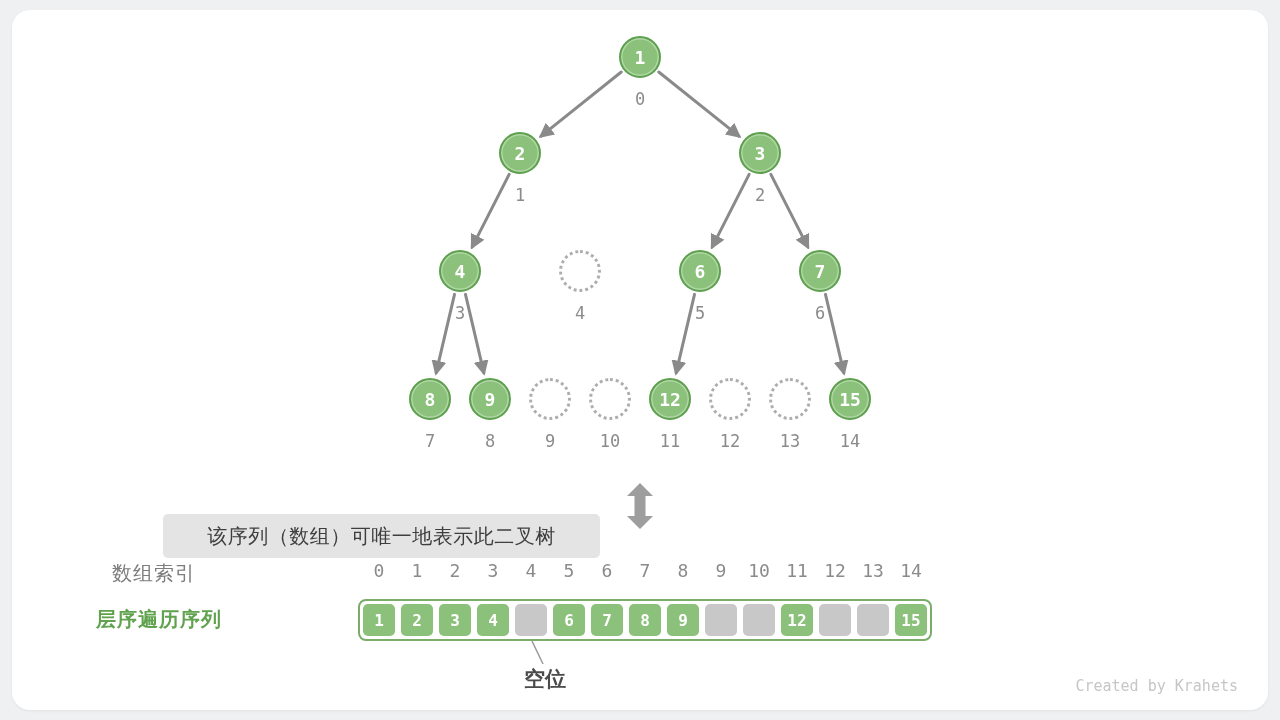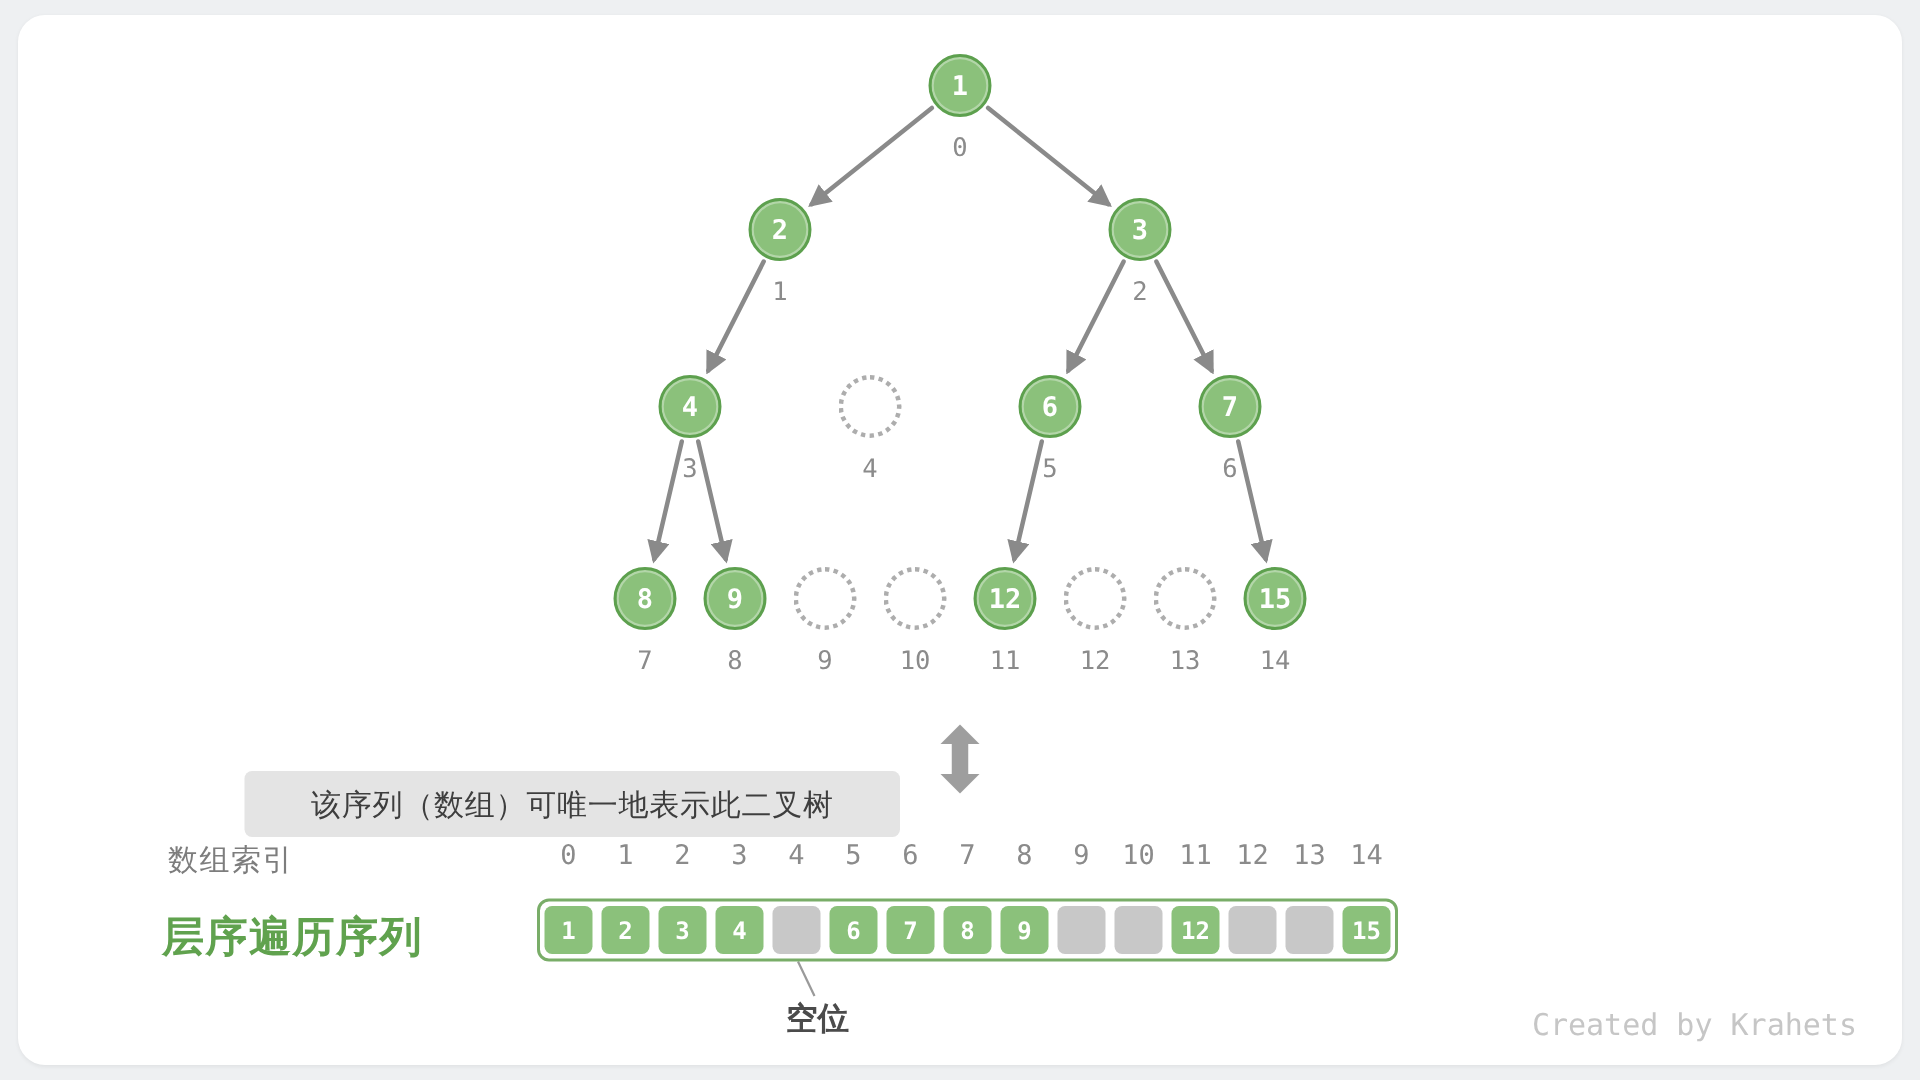--- a/index.html
+++ b/index.html
@@ -43,22 +43,22 @@
     background:var(--caption-bg,#e4e4e4); border-radius:5px;
     display:flex; align-items:center; justify-content:center;
     font-size:20px; color:#3e3e3e; letter-spacing:0.5px; z-index:3;margin-top:30px;
   }
   .row-label { position:absolute; z-index:3; }
   .index-row-label {
     left:112px; top:560px; width:200px;
     font-size:20px; color:#7d7d7d; letter-spacing:1px;
   }
   .seq-row-label {
-    left:108px; top:606px; width:230px;
-    font-size:28px; font-weight:bold; color:var(--seq-label,#60a24e);
+    left:96px; top:606px; width:230px;
+    font-size:20px; font-weight:bold; color:var(--seq-label,#60a24e);
     letter-spacing:1px;
   }
   #indices-row { position:absolute; left:0; top:0; z-index:3; }
   .idx {
     position:absolute; top:560px; width:38px; text-align:center;
     font-family:"DejaVu Sans Mono", monospace; font-size:18px; color:#8b8b8b;
   }
   .array-box {
     position:absolute; left:358px; top:599px;
     padding:3px; border:2px solid var(--array-border,#79ad68); border-radius:8px;
@@ -71,21 +71,21 @@
     font-size:16px; color:#ffffff;
   }
   .cell.filled { background:var(--node-fill,#8bc17b); }
   .cell.empty  { background:var(--empty-cell,#c8c8c8); }
   .empty-slot-label {
     position:absolute; left:495px; top:665px; width:100px; text-align:center;
     font-size:21px; font-weight:bold; color:#4b4b4b; z-index:3;
   }
   .credit {
     position:absolute; right:42px; bottom:25px;
-    font-family:"DejaVu Sans Mono", monospace; font-size:20px; color:#c6c6c6; z-index:3;
+    font-family:"DejaVu Sans Mono", monospace; font-size:15px; color:#c6c6c6; z-index:3;
   }
 </style>
 </head>
 <body style="--node-fill: #8bc17b; --node-border: #5da04e; --empty-cell: #c8c8c8; --edge: #8a8a8a; --caption-bg: #e4e4e4; --seq-label: #60a24e; --array-border: #79ad68;">
 
 <div class="card"></div>
 
 <svg id="edges-svg" viewBox="0 0 1280 720" xmlns="http://www.w3.org/2000/svg">
   <defs>
     <marker id="arrowhead" viewBox="0 0 10 10" refX="8" refY="5" markerWidth="5" markerHeight="5" orient="auto-start-reverse">

